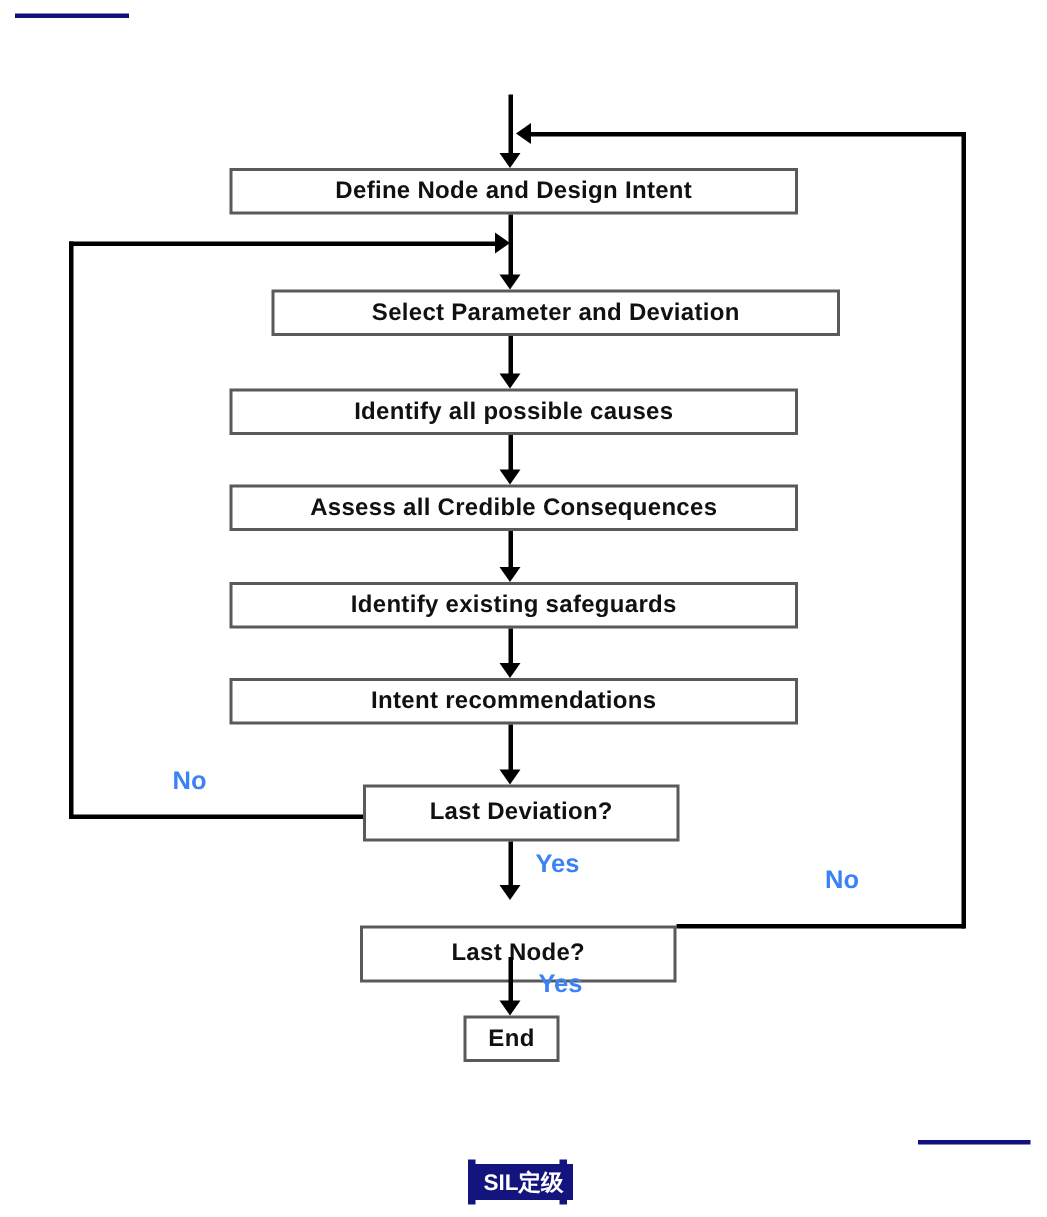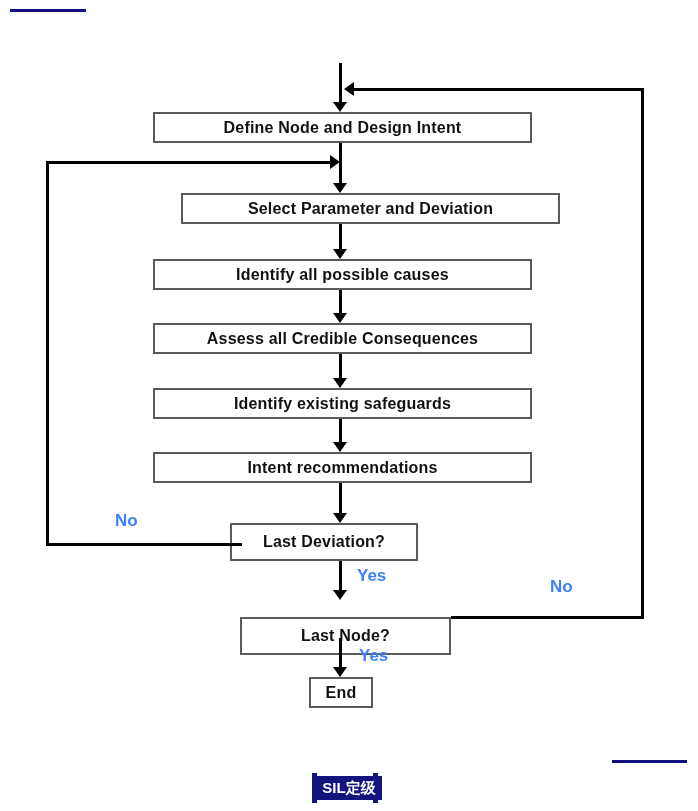--- a/index.html
+++ b/index.html
@@ -21,21 +21,21 @@
     letter-spacing:0.2px;
     white-space:nowrap;
   }
   #n-divide   {left:153px;top:32px; width:379px;height:31px;}
   #n-define   {left:153px;top:112px;width:379px;height:31px;}
   #n-select   {left:153px;top:193px;width:379px;height:31px;margin-left:28px;}
   #n-causes   {left:153px;top:259px;width:379px;height:31px;}
   #n-assess   {left:153px;top:323px;width:379px;height:31px;}
   #n-safeguard{left:153px;top:388px;width:379px;height:31px;}
   #n-propose  {left:153px;top:452px;width:379px;height:31px;}
-  #n-lastdev  {left:230px;top:523px;width:188px;height:38px;}
+  #n-lastdev  {left:242px;top:523px;width:211px;height:38px;}
   #n-lastnode {left:240px;top:617px;width:211px;height:38px;}
   #n-end      {left:309px;top:677px;width:64px; height:31px;}
 
   
   .line{position:absolute;background:#000000;}
   .vline{width:3px;}
   .hline{height:3px;}
 
   
   #v1{left:339px;top:63px; height:41px;}

